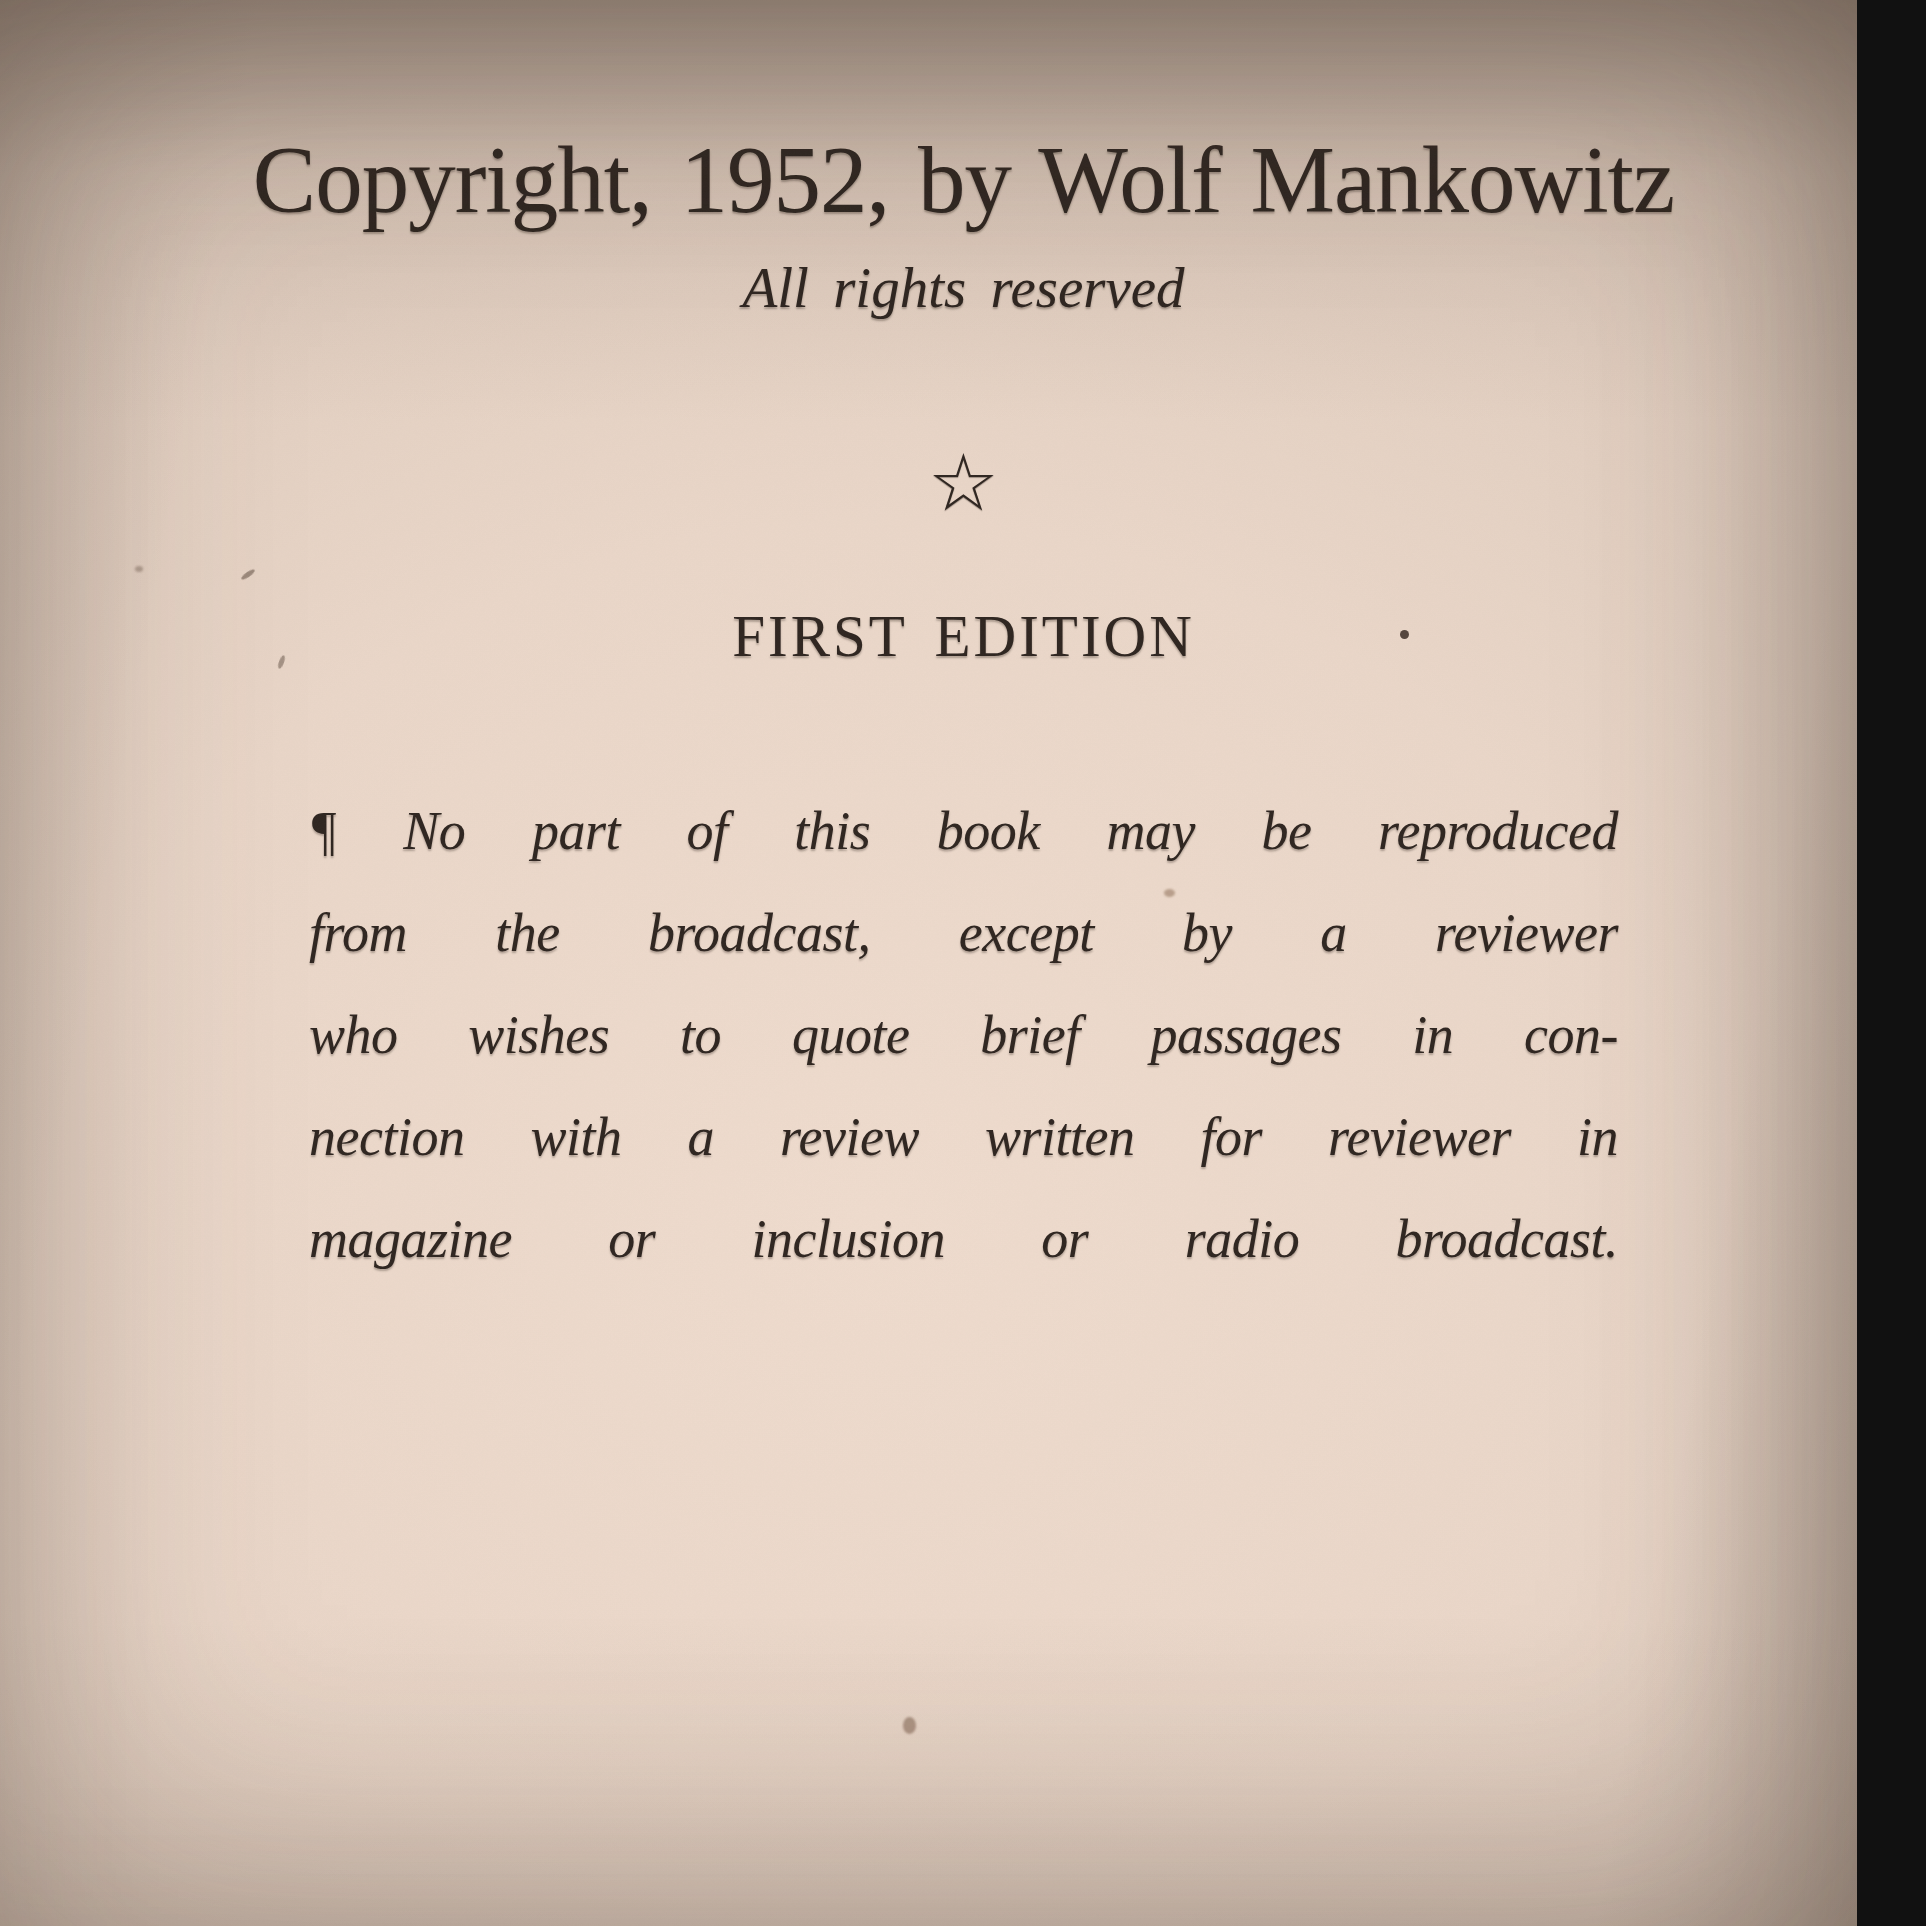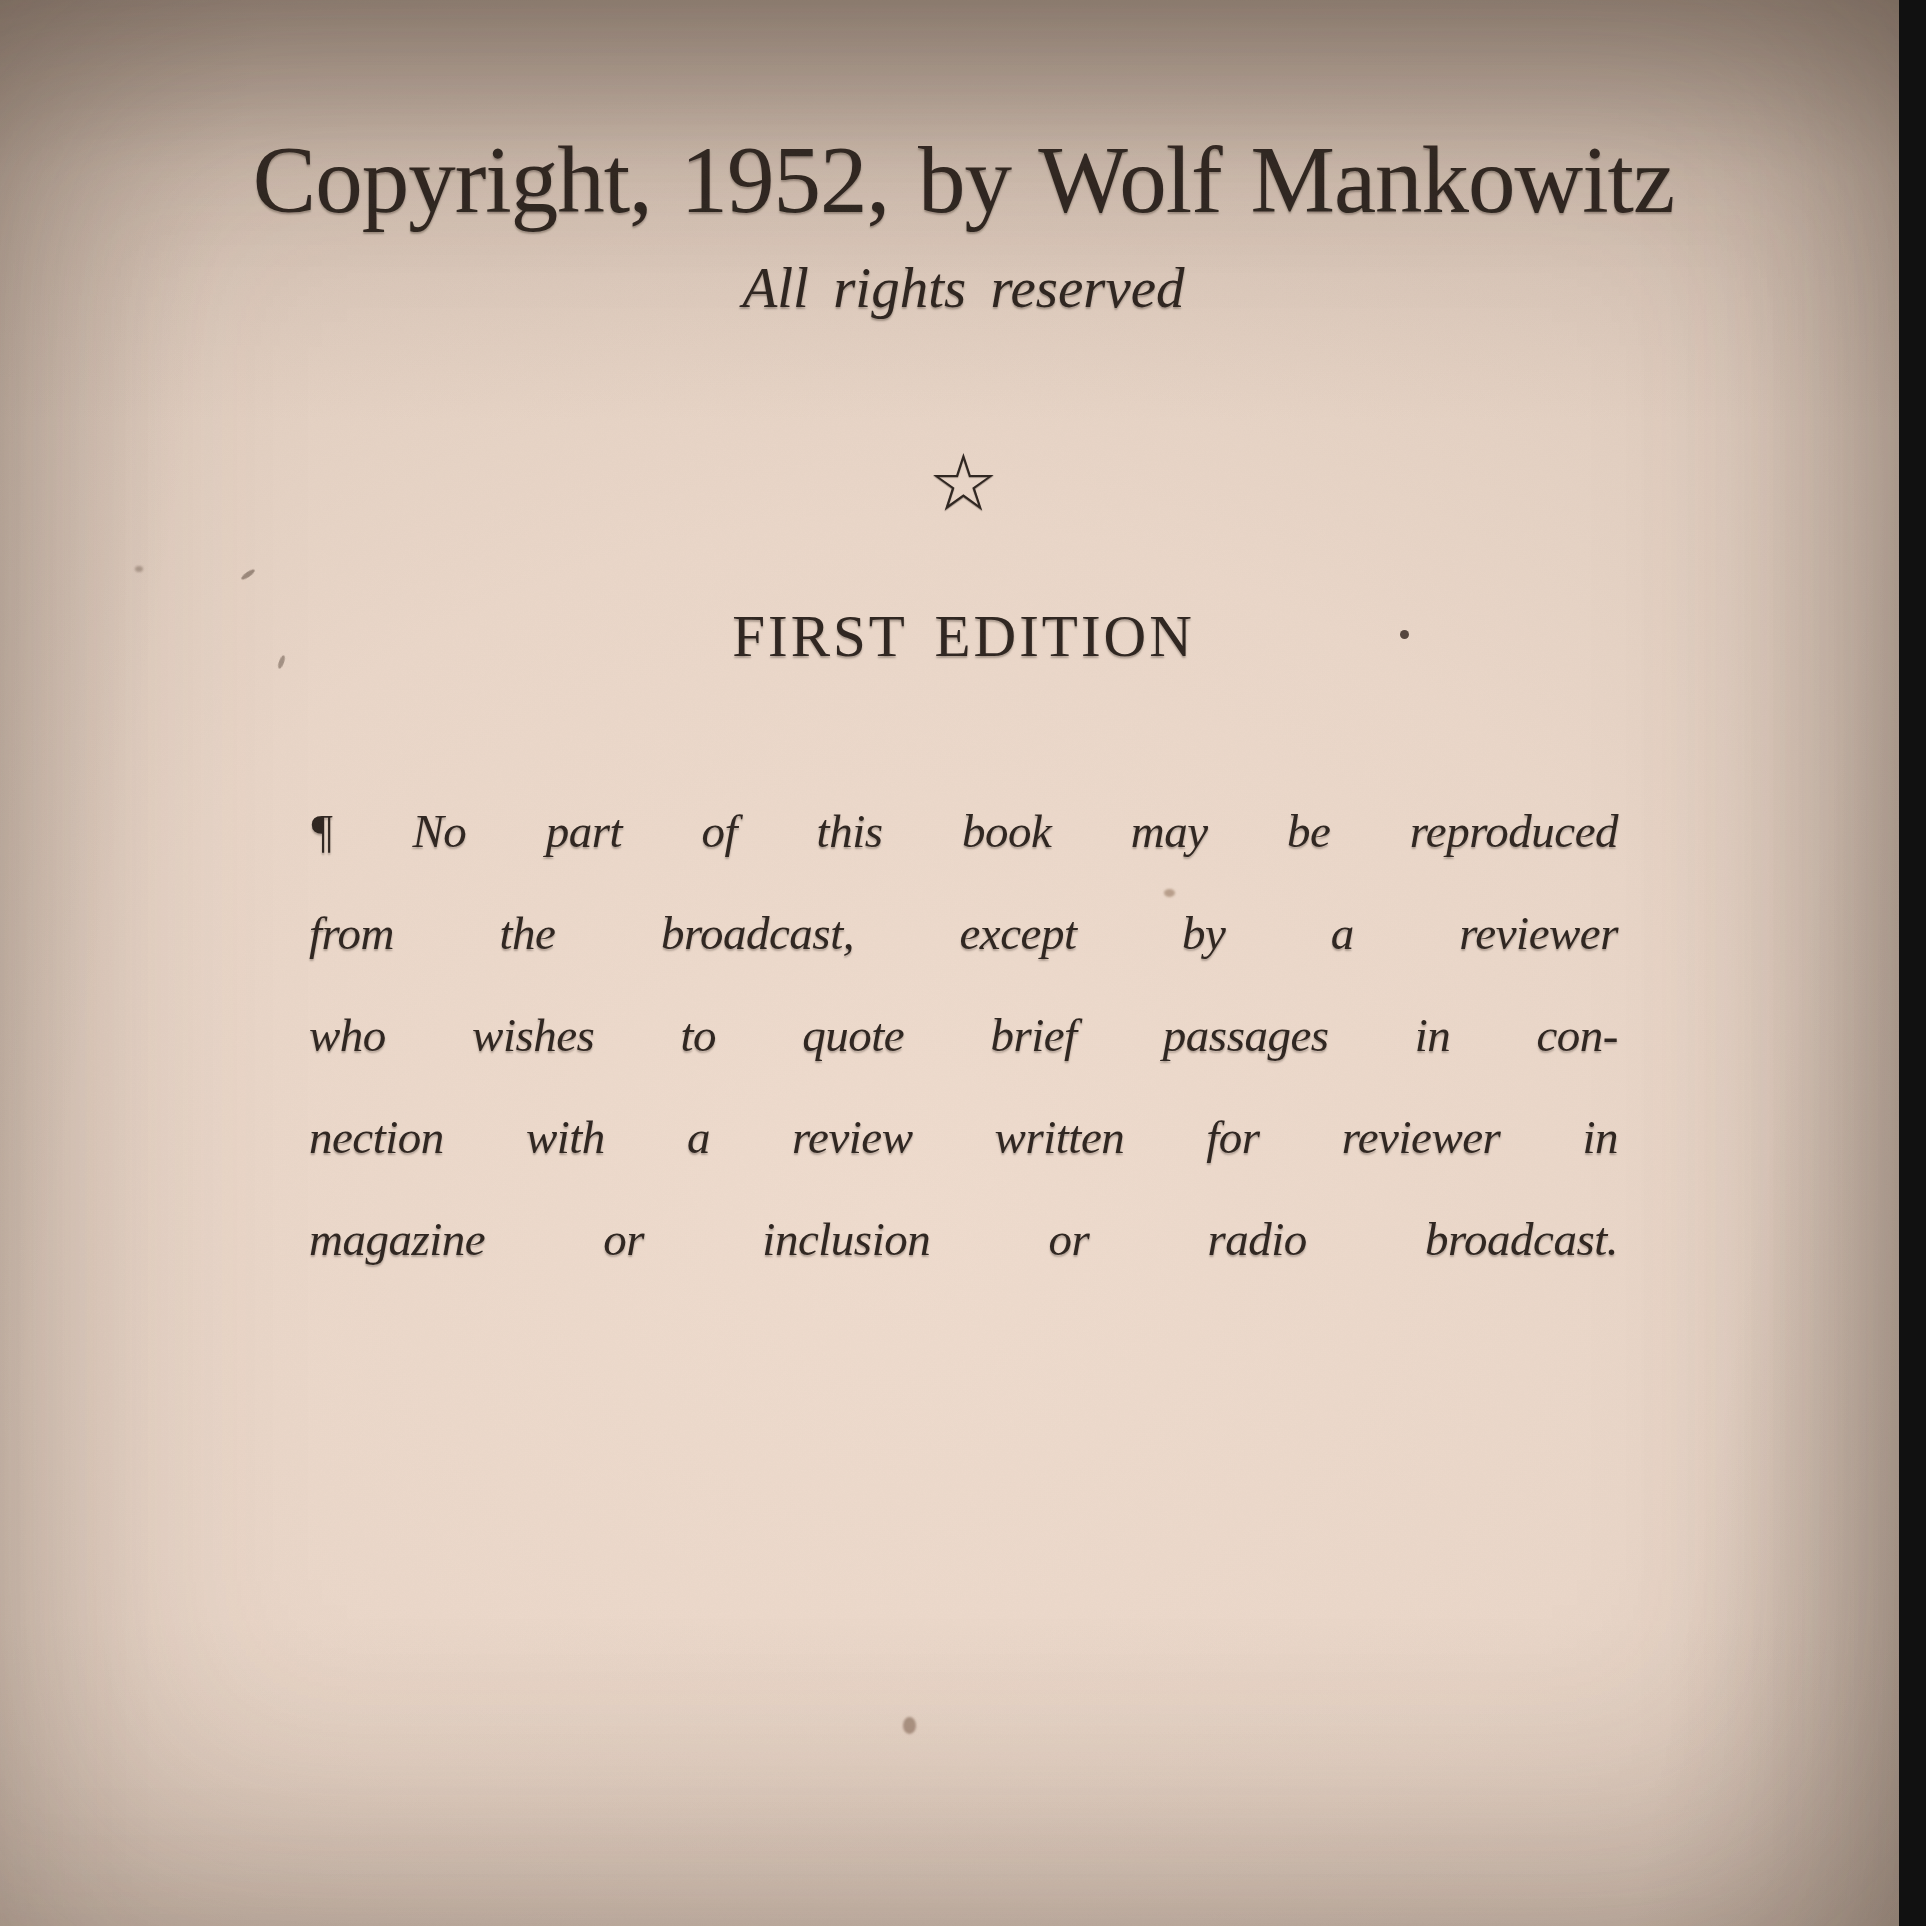--- a/index.html
+++ b/index.html
@@ -7,21 +7,20 @@
     position:relative;
     width:1857px;height:1927px;
     overflow:hidden;
     background:
       linear-gradient(180deg, rgba(92,76,64,0.30) 0%, rgba(92,76,64,0.10) 9%, rgba(92,76,64,0.0) 22%, rgba(92,76,64,0.0) 84%, rgba(92,76,64,0.10) 100%),
       linear-gradient(100deg, rgba(60,48,40,0.10) 0%, rgba(60,48,40,0.0) 12%, rgba(60,48,40,0.0) 88%, rgba(60,48,40,0.14) 100%),
       radial-gradient(145% 120% at 47% 63%,
         #eedbcd 0%, #e9d6c8 30%, #e0cdbf 48%,
         #d2bfb1 68%, #c0ada0 84%, #b2a094 95%, #a9988b 100%);
     font-family:"Liberation Serif","DejaVu Serif",serif;
-    padding-left:42px;
   }
   .content{
     position:absolute; left:30px; top:0;
     width:1867px; height:100%;
     color:#2e2520;
     filter:blur(0.5px);
   }
   .cline{
     position:absolute; left:0; width:100%;
     text-align:center; white-space:nowrap;
@@ -32,21 +31,21 @@
   .star{
     top:444px; font-size:79px; line-height:1;
     font-family:"DejaVu Sans",sans-serif;
     text-shadow:0 1px 1px rgba(52,40,32,0.4);
   }
   .edition{ top:602px; font-size:59px; font-weight:normal; letter-spacing:3px; word-spacing:10px; }
   .notice{
     position:absolute; top:780px; left:50%;
     transform:translateX(-50%);
     width:1309px;
-    font-size:47px; font-style:italic;
+    font-size:54px; font-style:italic;
     letter-spacing:-0.5px;
     line-height:102px;
     text-shadow:0 2px 2px rgba(52,40,32,0.33);
   }
   .nline{
     text-align:justify;
     text-align-last:justify;
     white-space:normal;
     height:102px; overflow:visible;
   }

